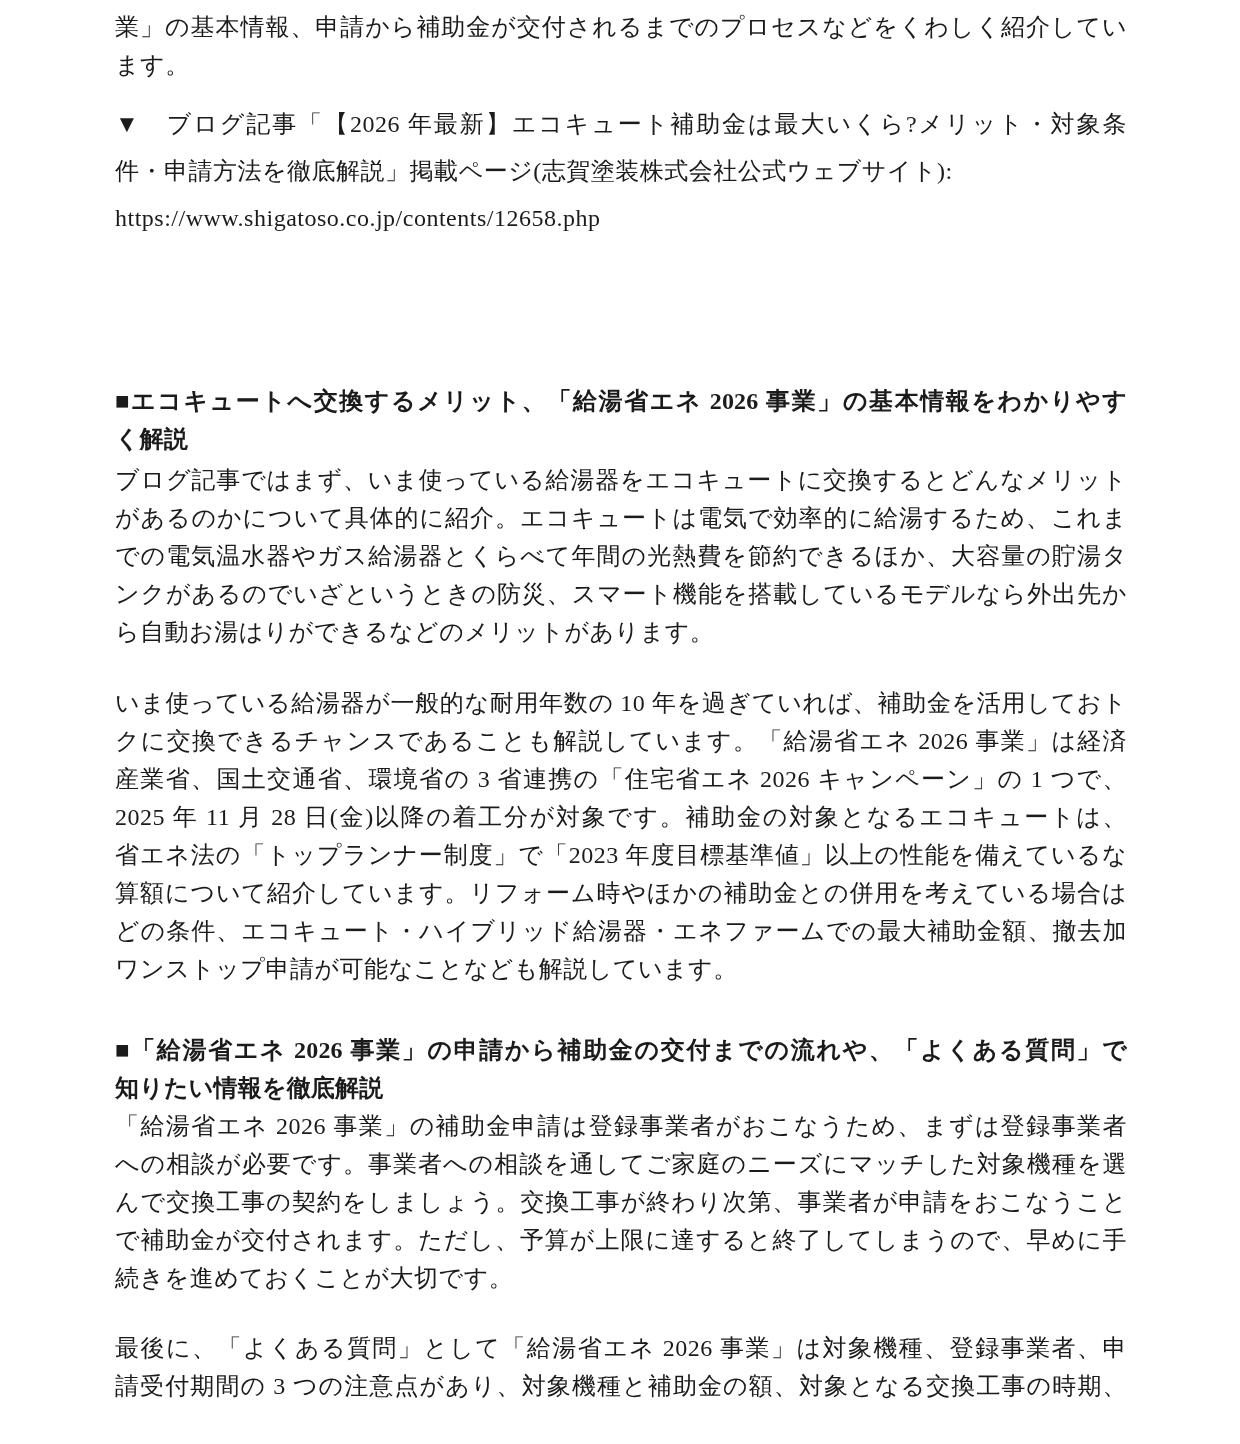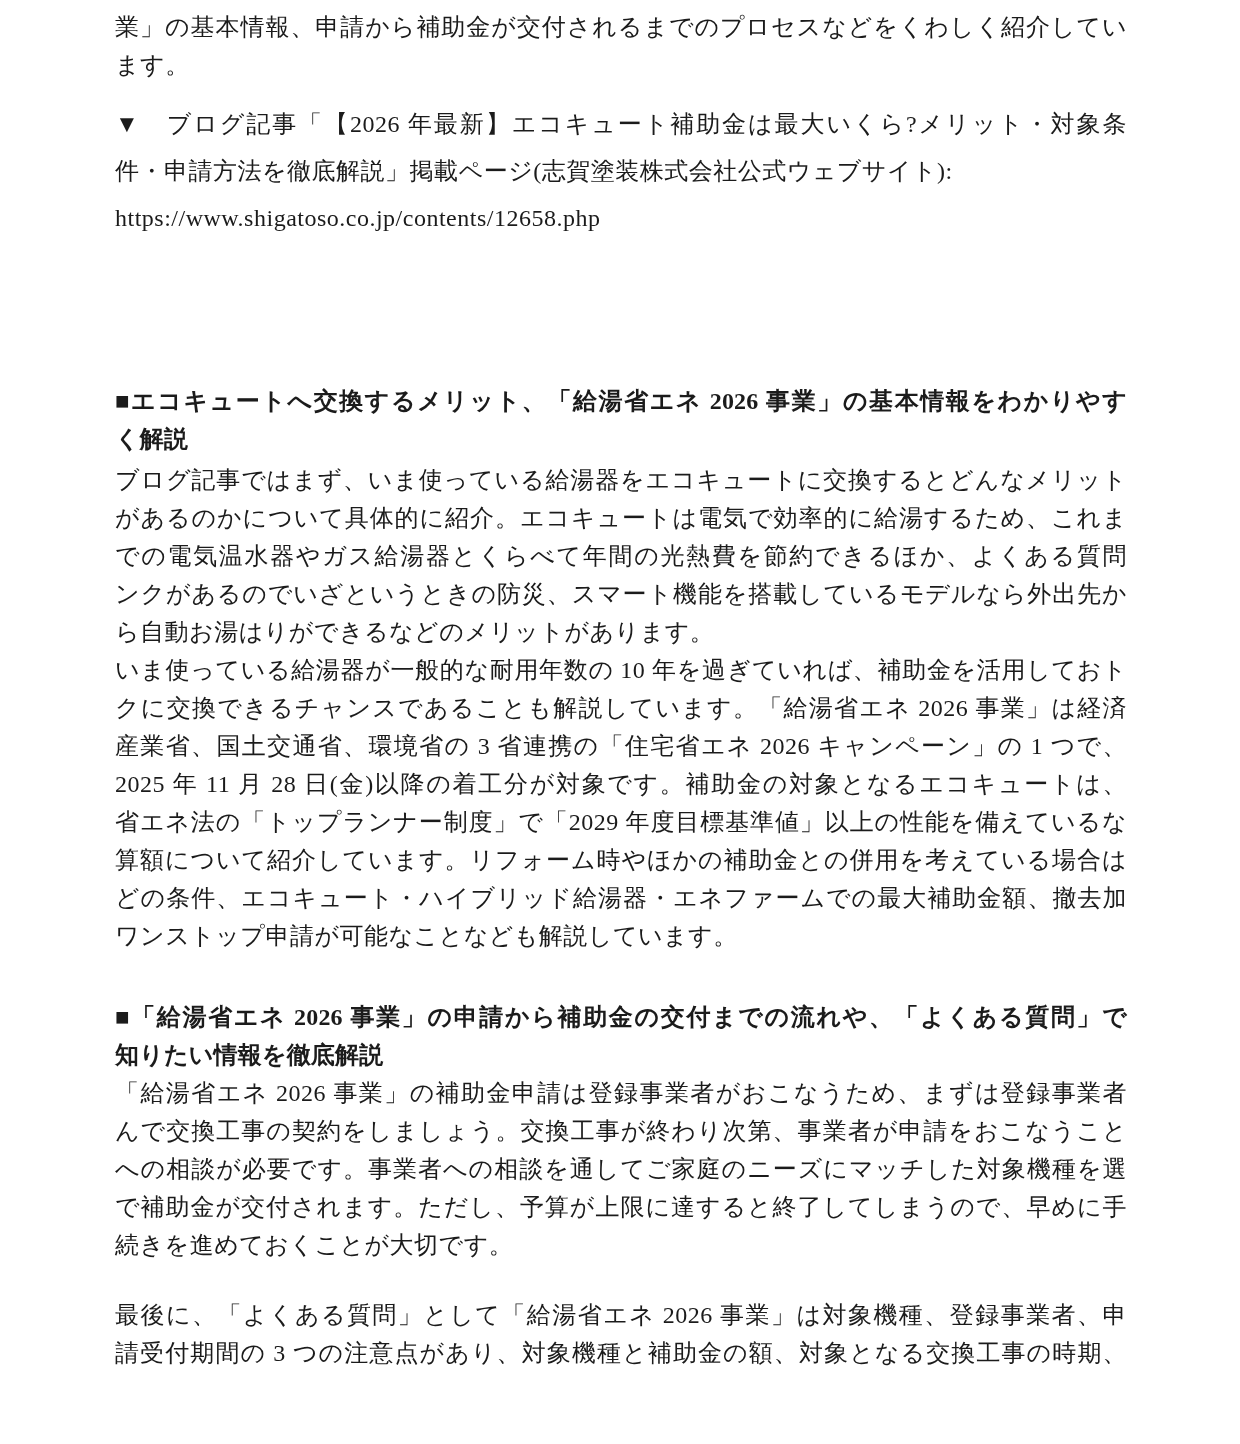--- a/index.html
+++ b/index.html
@@ -38,21 +38,21 @@
   .block.blog-ref .line { line-height: 47px; }
   .block.heading .line {
     font-weight: bold;
     font-family: Liberation Serif, serif;
     letter-spacing: 0.2px;
   }
   .block.b0 { padding-top: 8px; }
   .block.b1 { margin-top: 17px; }
   .block.h1 { margin-top: 140px; }
   .block.b3 { margin-top: 3px; }
-  .block.b4 { }
+  .block.b4 { margin-top: 33px; }
   .block.h2 { margin-top: 43px; }
   .block.b6 { margin-top: 0; }
   .block.b7 { margin-top: 32px; }
   .url { font-family: "Liberation Serif", "DejaVu Serif", serif; }
 </style>
 </head>
 <body>
 
 <div class="doc-page">
 
@@ -68,45 +68,45 @@
   </div>
 
   <div class="block heading h1">
     <div class="line jl">■エコキュートへ交換するメリット、「給湯省エネ 2026 事業」の基本情報をわかりやす</div>
     <div class="line">く解説</div>
   </div>
 
   <div class="block b3">
     <div class="line jl">ブログ記事ではまず、いま使っている給湯器をエコキュートに交換するとどんなメリット</div>
     <div class="line jl">があるのかについて具体的に紹介。エコキュートは電気で効率的に給湯するため、これま</div>
-    <div class="line jl">での電気温水器やガス給湯器とくらべて年間の光熱費を節約できるほか、よくある質問</div>
+    <div class="line jl">での電気温水器やガス給湯器とくらべて年間の光熱費を節約できるほか、大容量の貯湯タ</div>
     <div class="line jl">ンクがあるのでいざというときの防災、スマート機能を搭載しているモデルなら外出先か</div>
     <div class="line">ら自動お湯はりができるなどのメリットがあります。</div>
   </div>
 
   <div class="block b4">
     <div class="line jl">いま使っている給湯器が一般的な耐用年数の 10 年を過ぎていれば、補助金を活用しておト</div>
     <div class="line jl">クに交換できるチャンスであることも解説しています。「給湯省エネ 2026 事業」は経済</div>
     <div class="line jl">産業省、国土交通省、環境省の 3 省連携の「住宅省エネ 2026 キャンペーン」の 1 つで、</div>
     <div class="line jl">2025 年 11 月 28 日(金)以降の着工分が対象です。補助金の対象となるエコキュートは、</div>
-    <div class="line jl">省エネ法の「トップランナー制度」で「2029 年度目標基準値」以上の性能を備えているな</div>
+    <div class="line jl">省エネ法の「トップランナー制度」で「2023 年度目標基準値」以上の性能を備えているな</div>
     <div class="line jl">算額について紹介しています。リフォーム時やほかの補助金との併用を考えている場合は</div>
     <div class="line jl">どの条件、エコキュート・ハイブリッド給湯器・エネファームでの最大補助金額、撤去加</div>
     <div class="line">ワンストップ申請が可能なことなども解説しています。</div>
   </div>
 
   <div class="block heading h2">
     <div class="line jl">■「給湯省エネ 2026 事業」の申請から補助金の交付までの流れや、「よくある質問」で</div>
     <div class="line">知りたい情報を徹底解説</div>
   </div>
 
   <div class="block b6">
     <div class="line jl">「給湯省エネ 2026 事業」の補助金申請は登録事業者がおこなうため、まずは登録事業者</div>
+    <div class="line jl">への相談が必要です。事業者への相談を通してご家庭のニーズにマッチした対象機種を選</div>
     <div class="line jl">んで交換工事の契約をしましょう。交換工事が終わり次第、事業者が申請をおこなうこと</div>
-    <div class="line jl">への相談が必要です。事業者への相談を通してご家庭のニーズにマッチした対象機種を選</div>
     <div class="line jl">で補助金が交付されます。ただし、予算が上限に達すると終了してしまうので、早めに手</div>
     <div class="line">続きを進めておくことが大切です。</div>
   </div>
 
   <div class="block b7">
     <div class="line jl">最後に、「よくある質問」として「給湯省エネ 2026 事業」は対象機種、登録事業者、申</div>
     <div class="line jl">請受付期間の 3 つの注意点があり、対象機種と補助金の額、対象となる交換工事の時期、</div>
   </div>
 
 </div>

